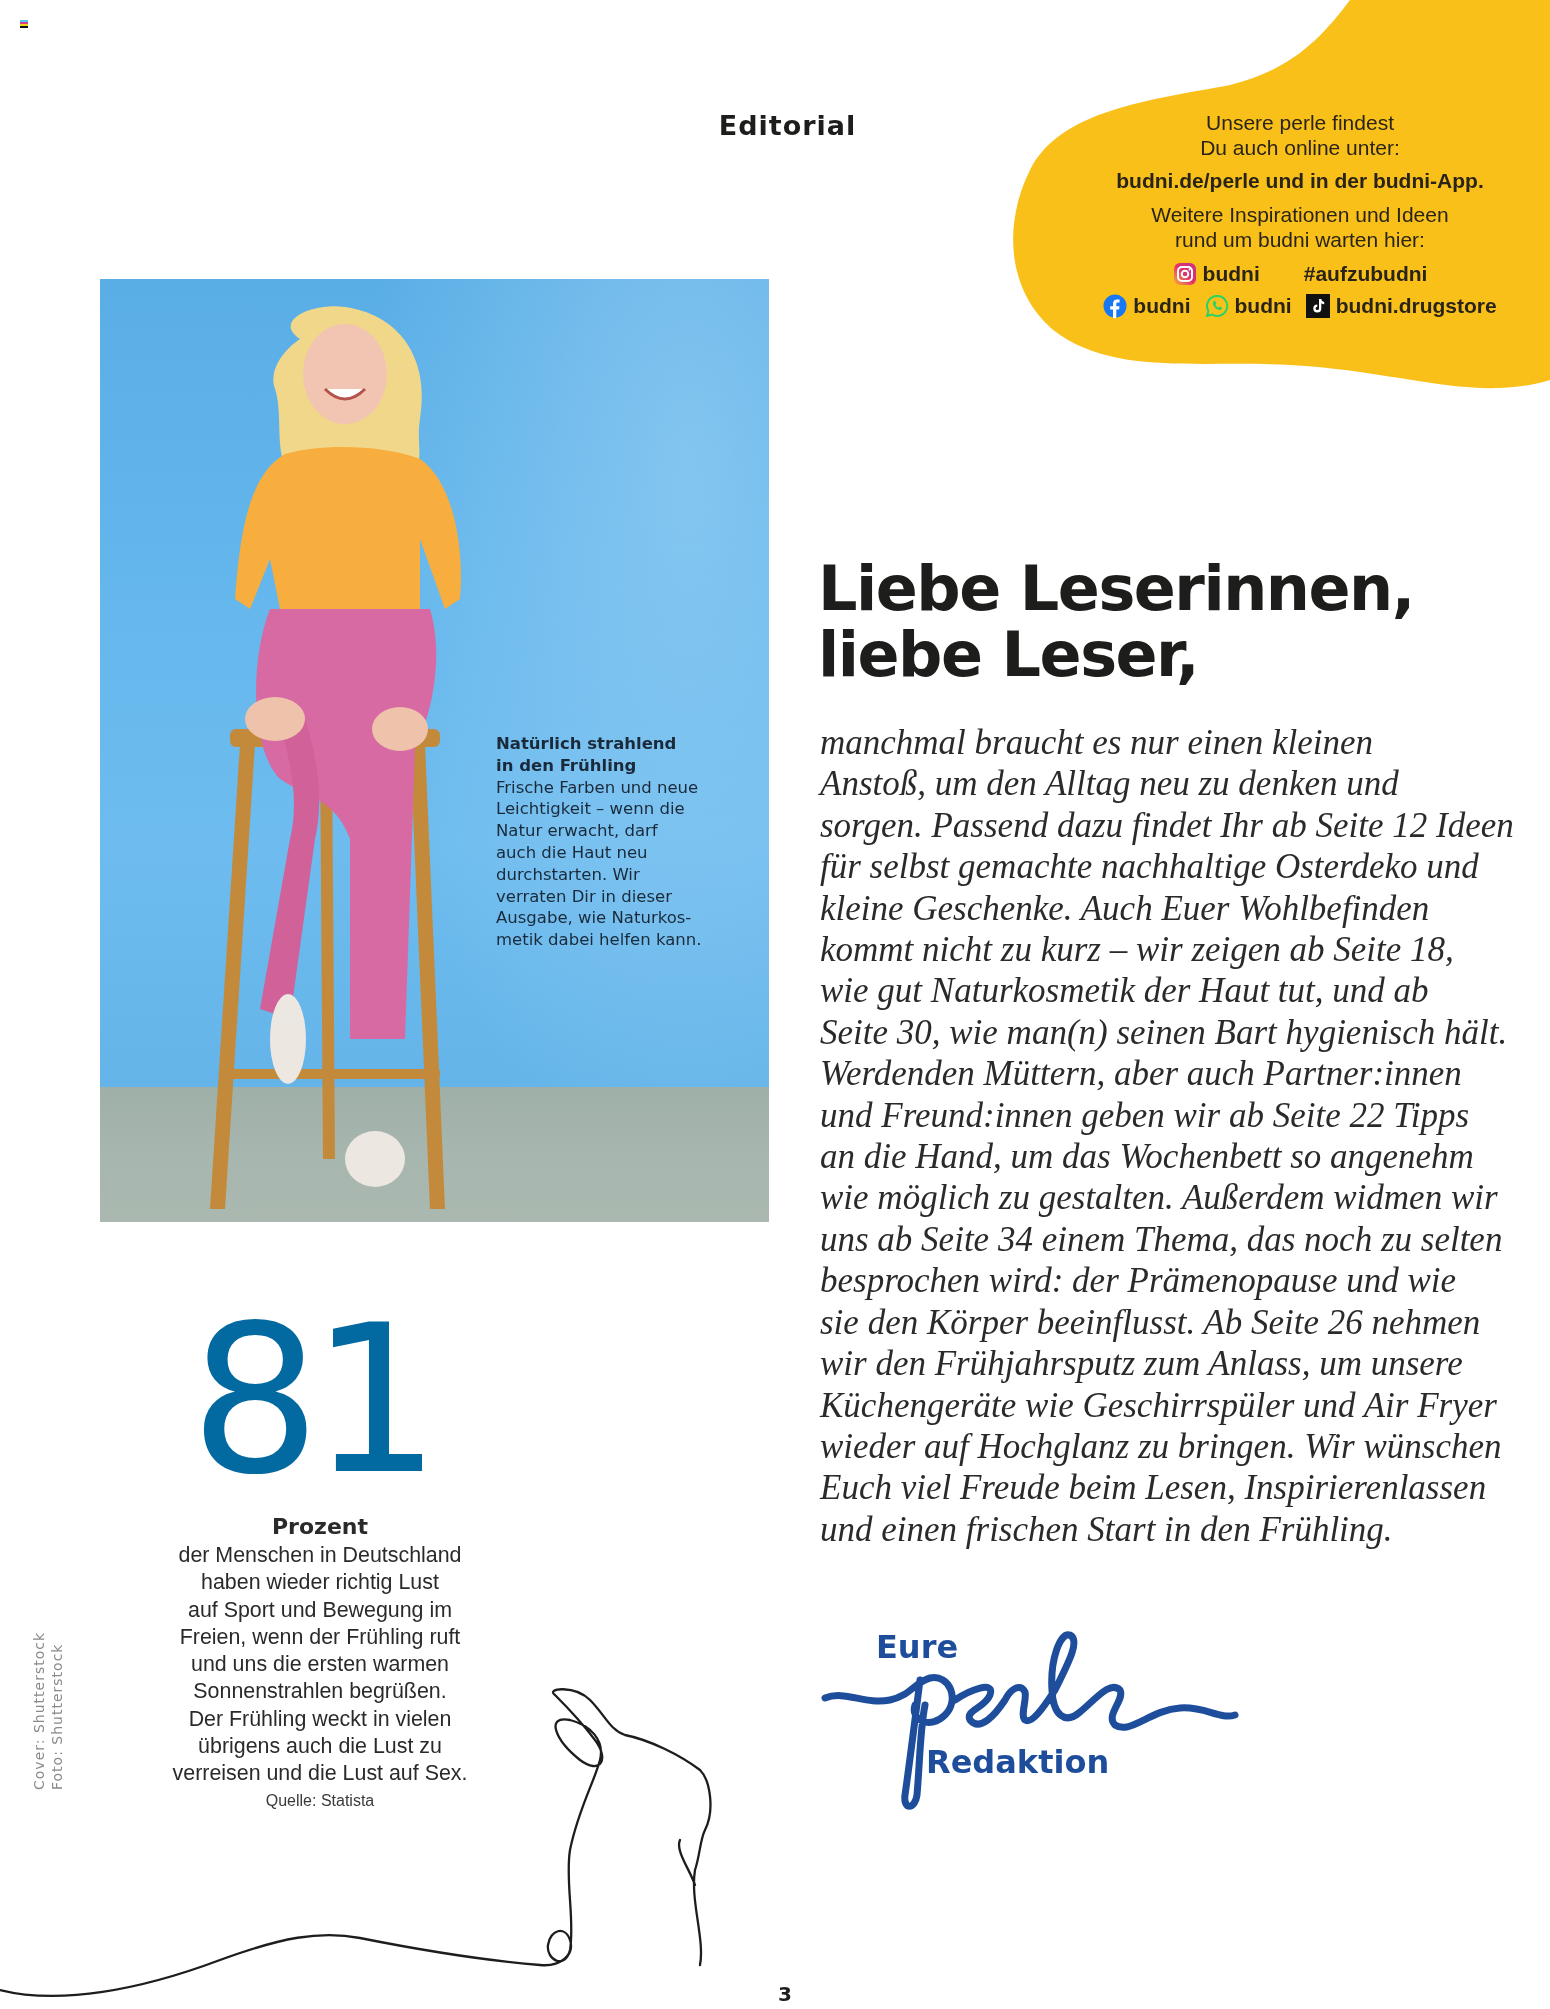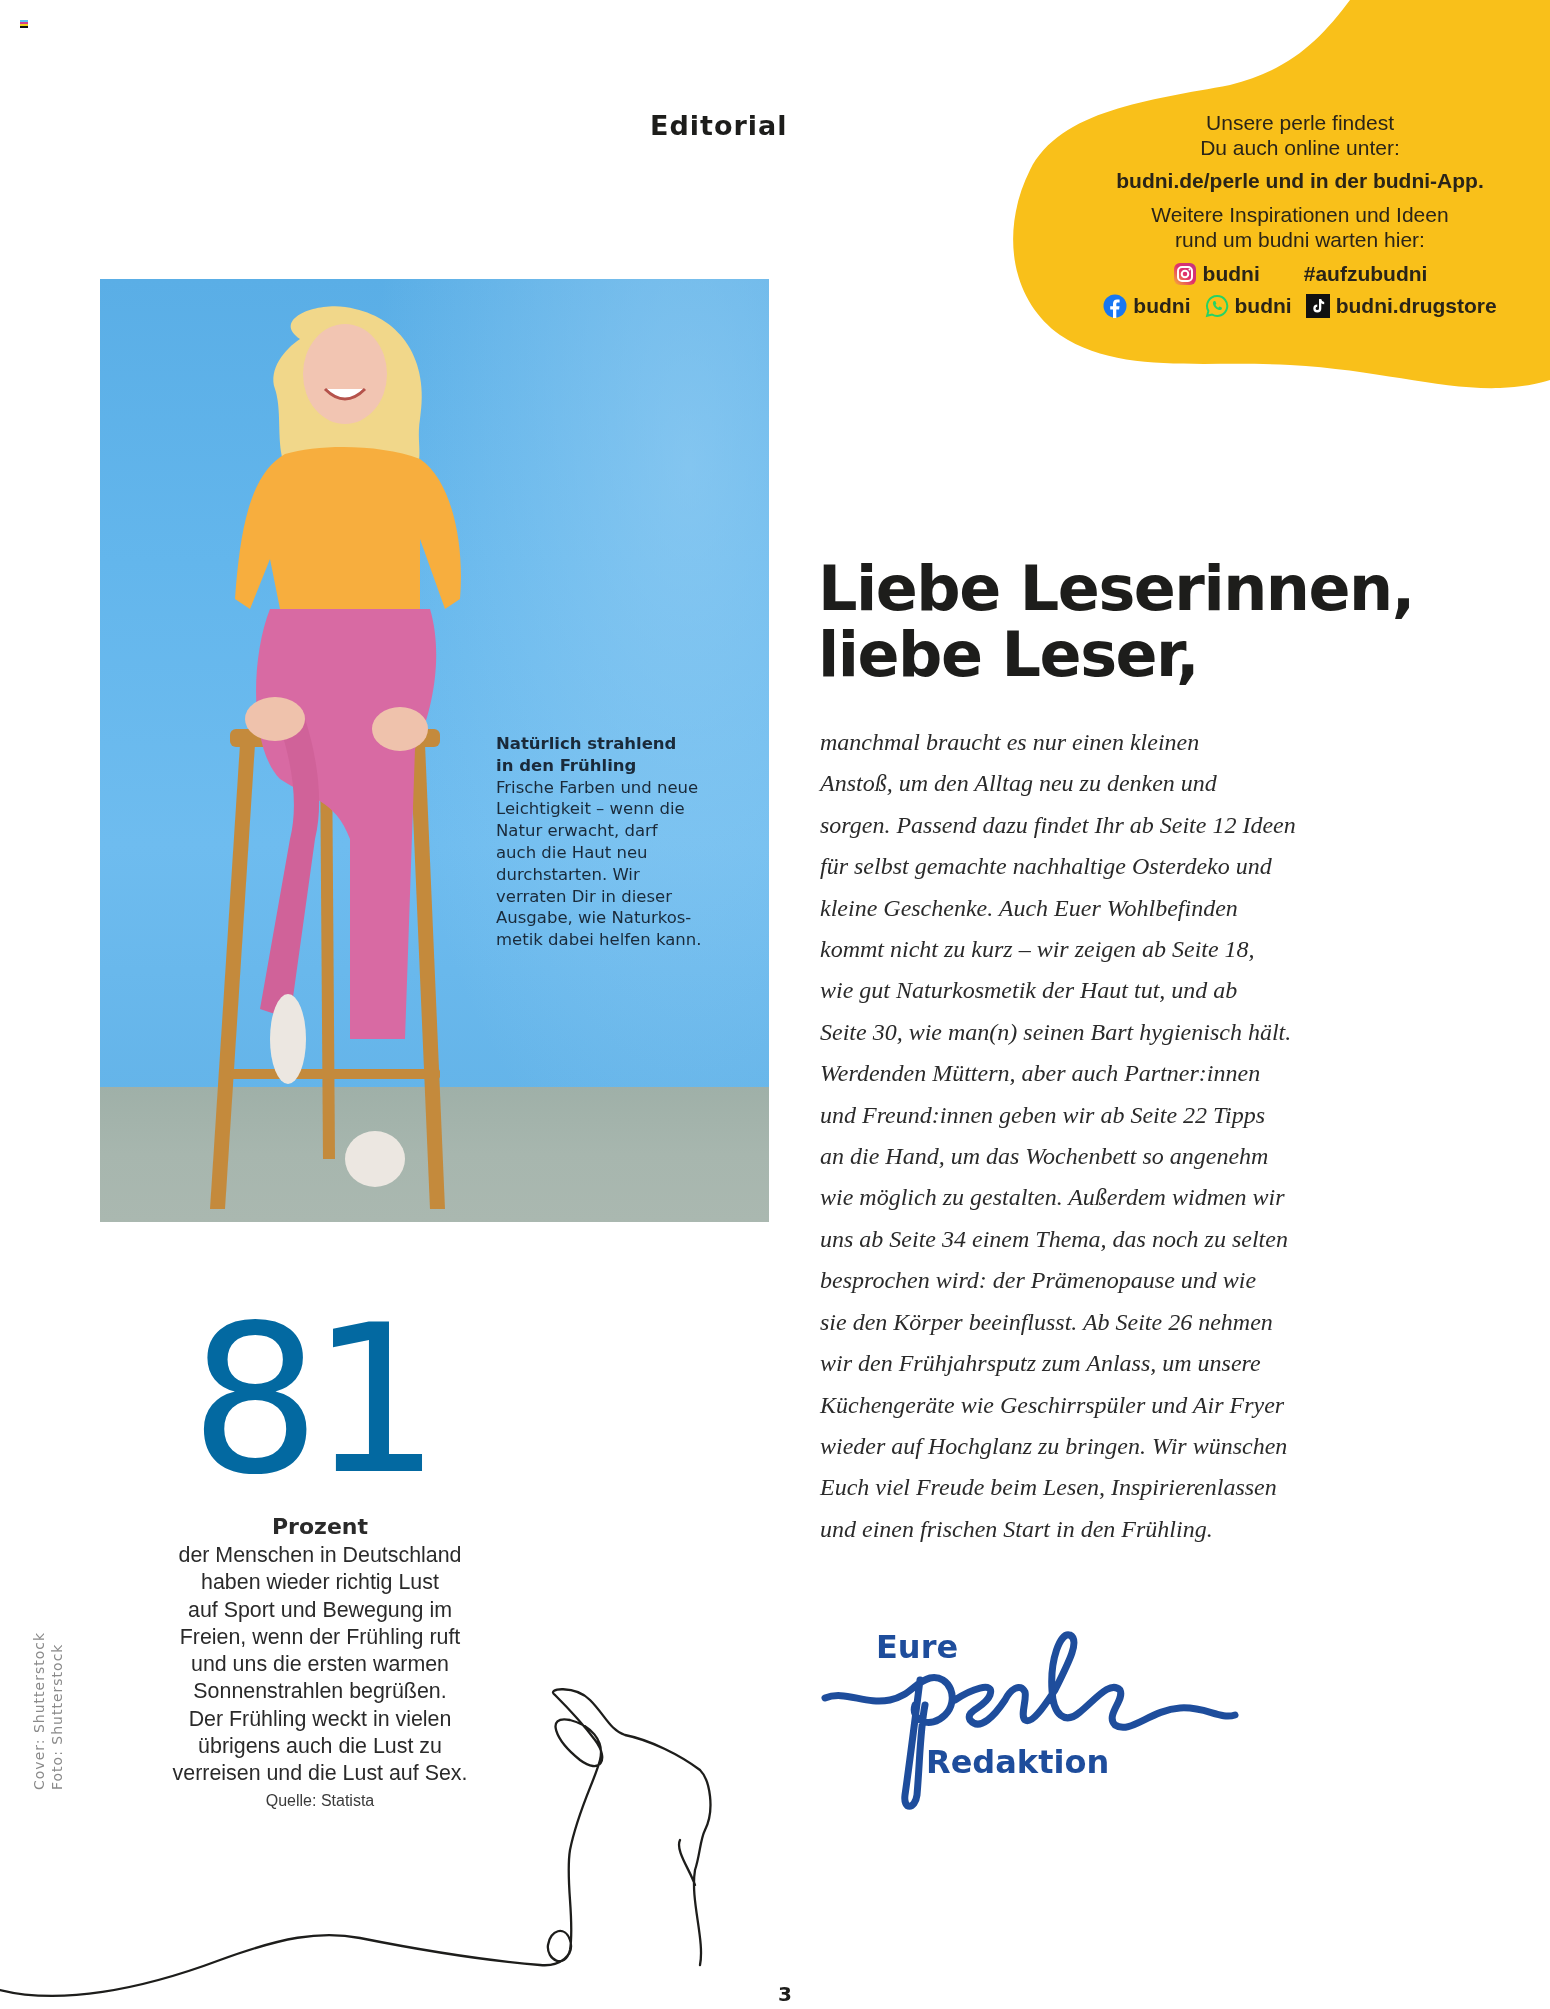--- a/index.html
+++ b/index.html
@@ -9,21 +9,21 @@
     font-family: "Liberation Sans", "DejaVu Sans", sans-serif;
   }
   .abs { position: absolute; }
 
   
   .reg-mark { left: 20px; top: 20px; width: 8px; height: 8px; }
   .reg-mark span { display: block; height: 2px; }
 
   
   .section-label {
-    left: 650px; top: 110px; width: 275px; 
+    left: 650px; top: 110px; width: 275px; text-align: center;
     font-family: "DejaVu Sans", sans-serif; font-weight: bold; font-size: 27px;
     letter-spacing: 1px; color: #1d1d1b;
   }
 
   
   .blob { left: 1000px; top: 0; width: 550px; height: 400px; }
   .blob-content {
     left: 1060px; top: 110px; width: 480px; text-align: center;
     font-family: "Liberation Sans", sans-serif; color: #2a2418;
   }
@@ -49,21 +49,21 @@
 
   
   .headline {
     left: 818px; top: 556px; width: 680px;
     font-family: "DejaVu Sans", sans-serif; font-weight: bold;
     font-size: 62px; line-height: 66px; letter-spacing: -1.5px; color: #1d1d1b;
   }
   .body-text {
     left: 820px; top: 722px; width: 680px;
     font-family: "Liberation Serif", "DejaVu Serif", serif; font-style: italic;
-    font-size: 24px; line-height: 41.4px; color: #2a2a2a;
+    font-size: 35px; line-height: 41.4px; color: #2a2a2a;
   }
   .body-text div { white-space: nowrap; }
 
   
   .sig { left: 820px; top: 1620px; width: 420px; height: 200px; }
   .sig-eure { left: 876px; top: 1628px; color: #1e4d9c; font-family: "DejaVu Sans", sans-serif; font-weight: bold; font-size: 32px; }
   .sig-redaktion { left: 926px; top: 1743px; color: #1e4d9c; font-family: "DejaVu Sans", sans-serif; font-weight: bold; font-size: 32px; }
 
   
   .stat-number {

